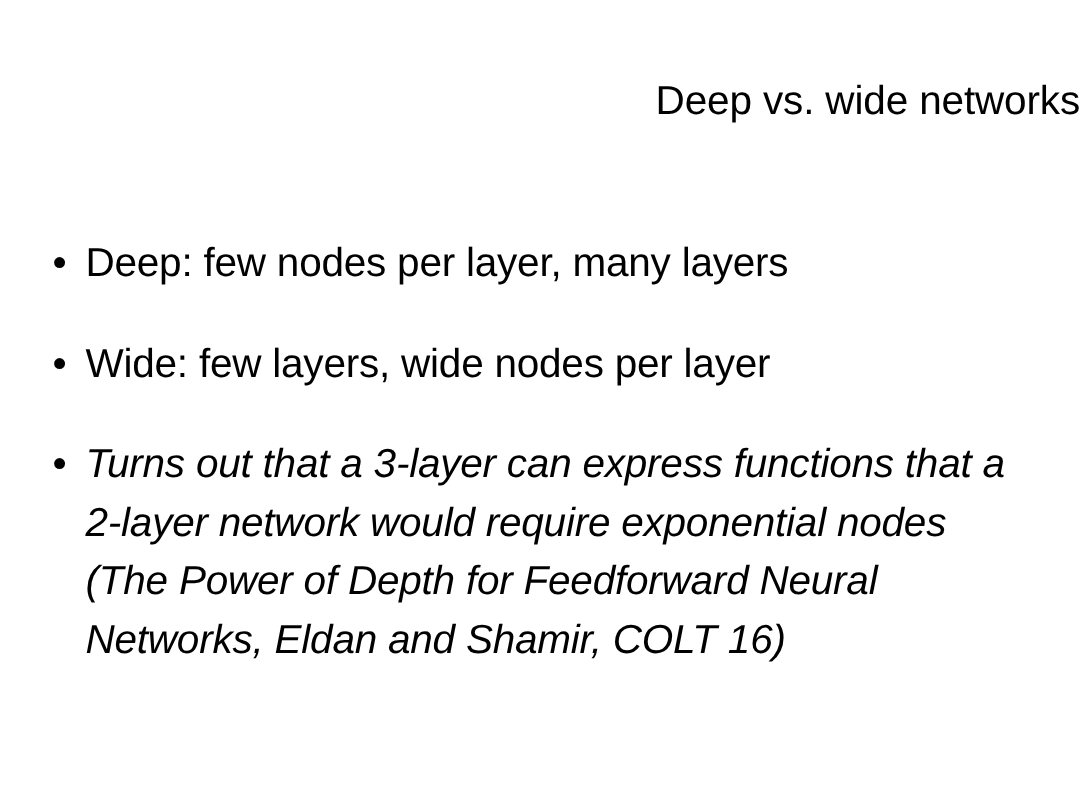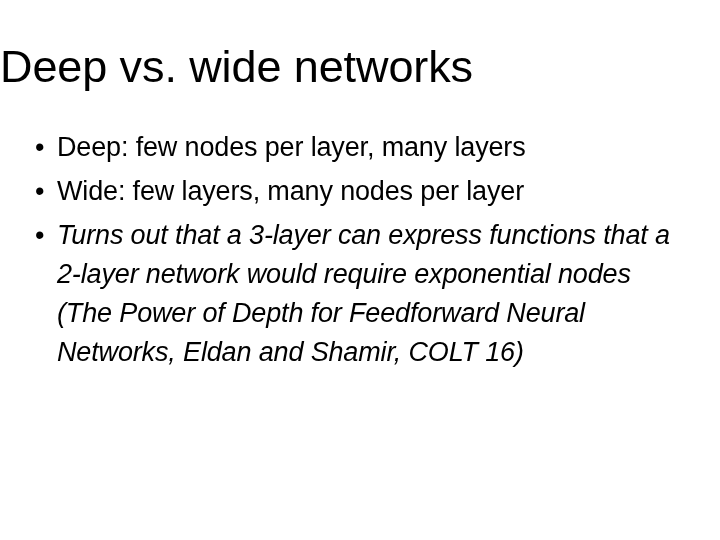--- a/index.html
+++ b/index.html
@@ -19,22 +19,22 @@
     width: 720px;
     height: 540px;
     background: #ffffff;
     box-sizing: border-box;
   }
   .slide-title {
     position: absolute;
     left: 0;
     top: 46px;
     width: 720px;
-    text-align: left;
-    font-size: 45px;
+    text-align: right;
+    font-size: 27px;
     font-weight: 400;
     line-height: 42px;
     letter-spacing: -0.1px;
     white-space: nowrap;
   }
   .body-list {
     position: absolute;
     left: 28px;
     top: 128px;
     width: 664px;
@@ -56,20 +56,21 @@
   }
   .bullet-marker {
     position: absolute;
     left: 7px;
     top: 0;
     font-size: 27px;
     line-height: 39px;
   }
   .bullet-text {
     display: block;
+    margin-top: 28px;
   }
   .bullet-item.wrap .bullet-text {
     max-width: 616px;
     font-style: italic;
   }
 </style>
 </head>
 <body>
 
 <div class="slide">
@@ -78,21 +79,21 @@
 
   <ul class="body-list">
 
     <li class="bullet-item">
       <span class="bullet-marker">•</span>
       <span class="bullet-text">Deep: few nodes per layer, many layers</span>
     </li>
 
     <li class="bullet-item">
       <span class="bullet-marker">•</span>
-      <span class="bullet-text">Wide: few layers, many nodes per layer</span>
+      <span class="bullet-text">Wide: few layers, wide nodes per layer</span>
     </li>
 
     <li class="bullet-item wrap">
       <span class="bullet-marker">•</span>
       <span class="bullet-text">Turns out that a 3-layer can express functions that a 2-layer network would require exponential nodes (The Power of Depth for Feedforward Neural Networks, Eldan and Shamir, COLT 16)</span>
     </li>
 
   </ul>
 
 </div>

